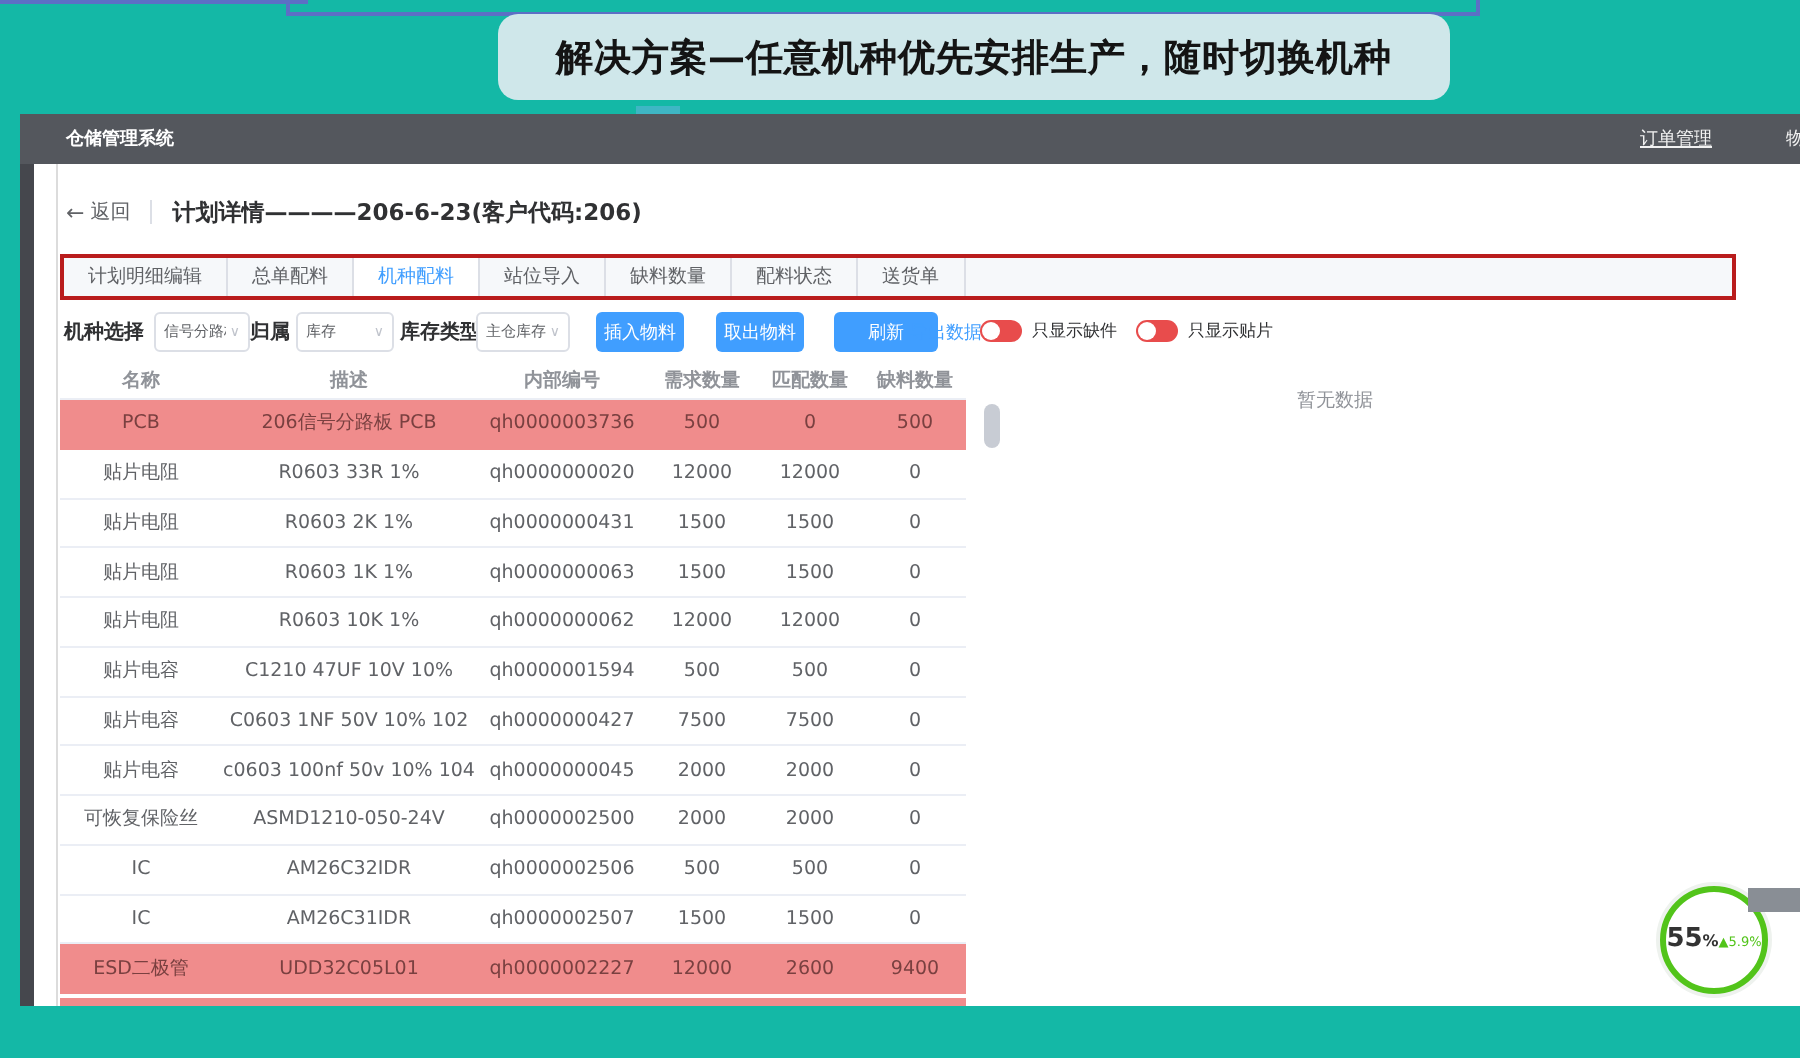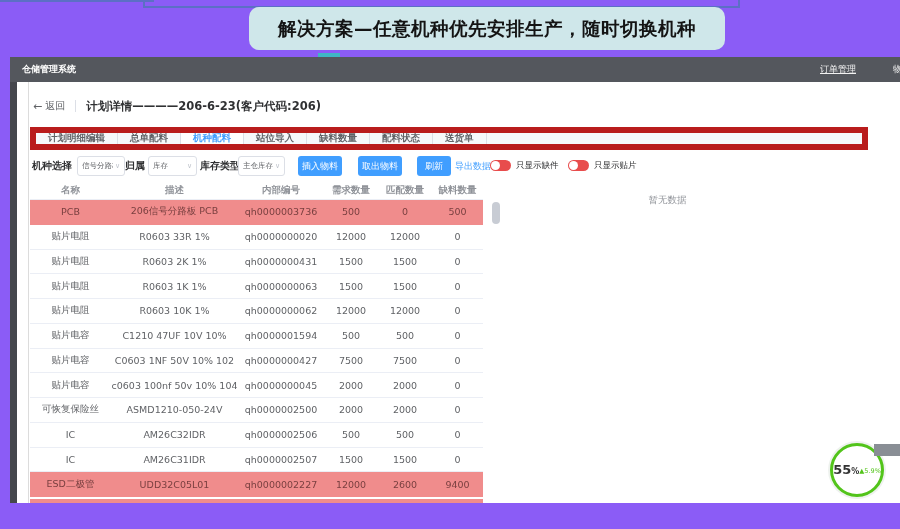--- a/index.html
+++ b/index.html
@@ -3,48 +3,48 @@
 <meta charset="utf-8">
 <style>
   :root{
     --accent:#409eff; --header-bg:#54575d; --edge-dark:#45474d;
     --row-red:#f08c8c; --toggle-red:#e84c4c; --banner-bg:#cfe7ea;
     --deco-blue:#5c6fc5; --green:#52c41a; --border-light:#ebeef5;
     --txt:#606266; --txt-dark:#303133; --txt-gray:#909399;
   }
   *{box-sizing:border-box;margin:0;padding:0;font-family:"DejaVu Sans","Liberation Sans",sans-serif;}
   body{width:900px;height:529px;background:#fff;overflow:hidden;position:relative;}
-  #stage{position:absolute;inset:0;width:900px;height:529px;background:#8b5cf6;overflow:hidden;}
+  #stage{position:absolute;inset:0;width:900px;height:529px;background:#14b8a6;overflow:hidden;}
 
   
   .deco-box1{position:absolute;left:-8px;top:-16px;width:162px;height:18px;border:2px solid var(--deco-blue);background:transparent;}
   .deco-box2{position:absolute;left:143px;top:-18px;width:597px;height:26px;border:2px solid var(--deco-blue);background:transparent;}
   .deco-teal{position:absolute;left:318px;top:53px;width:22px;height:4px;background:#3fb6c4;}
   .banner{position:absolute;left:249px;top:7px;width:476px;height:43px;background:var(--banner-bg);border-radius:10px;display:flex;align-items:center;justify-content:center;}
   .banner span{font-size:18.5px;font-weight:700;color:#141414;letter-spacing:.5px;white-space:nowrap;}
 
   
   .win-left-edge{position:absolute;left:10px;top:57px;width:7px;height:446px;background:var(--edge-dark);}
   .win-header{position:absolute;left:10px;top:57px;width:890px;height:25px;background:var(--header-bg);}
-  .app-title{position:absolute;left:12px;top:0;height:25px;display:flex;align-items:center;color:#fff;font-size:9px;font-weight:700;}
+  .app-title{position:absolute;left:23px;top:0;height:25px;display:flex;align-items:center;color:#fff;font-size:9px;font-weight:700;}
   .nav-link{position:absolute;left:810px;top:0;height:25px;display:flex;align-items:center;color:#f2f2f2;font-size:9px;text-decoration:underline;cursor:pointer;}
   .nav-partial{position:absolute;left:883px;top:0;height:25px;width:7px;overflow:hidden;display:flex;align-items:center;color:#f2f2f2;font-size:9px;}
 
   .content{position:absolute;left:17px;top:82px;width:883px;height:421px;background:#fff;}
   .content-left-line{position:absolute;left:11px;top:0;width:1px;height:421px;background:#dcdcdc;}
 
   
   .back-row{position:absolute;left:0;top:13px;height:22px;width:860px;display:flex;align-items:center;}
   .back-btn{margin-left:16px;display:flex;align-items:center;color:var(--txt);font-size:10px;cursor:pointer;}
   .back-btn .arr{font-size:11px;margin-right:3px;}
   .vdiv{width:1px;height:12px;background:#dcdfe6;margin:0 10px;}
   .page-title{font-size:11.5px;font-weight:700;color:var(--txt-dark);white-space:nowrap;text-align:center;}
 
   
-  .tabs{position:absolute;left:13px;top:45px;width:838px;height:23px;background:#f6f8fa;border:6px solid #b91c1c;display:flex;font-weight:bold;}
+  .tabs{position:absolute;left:13px;top:45px;width:838px;height:23px;background:#f6f8fa;border:2px solid #b91c1c;display:flex;}
   .tab{padding:0 12px;display:flex;align-items:center;font-size:9.5px;color:var(--txt);border-right:1px solid #dcdfe6;cursor:pointer;white-space:nowrap;}
   .tab.active{background:#fff;color:var(--accent);}
 
   
   .filter-row{position:absolute;left:0;top:70px;width:883px;height:28px;}
   .flabel{position:absolute;top:0;height:28px;display:flex;align-items:center;font-size:10px;font-weight:600;color:var(--txt-dark);white-space:nowrap;}
   .dd{position:absolute;top:4px;height:20px;border:1px solid #dcdfe6;border-radius:3px;background:#fff;display:flex;align-items:center;justify-content:space-between;padding:0 4px;cursor:pointer;}
   .dd .val{font-size:7.5px;color:var(--txt);white-space:nowrap;overflow:hidden;max-width:34px;}
   .dd .chev{font-size:7px;color:#c0c4cc;margin-left:2px;}
   .btn-blue{position:absolute;top:4px;height:20px;background:var(--accent);color:#fff;border:none;border-radius:3px;font-size:9px;display:flex;align-items:center;justify-content:center;cursor:pointer;white-space:nowrap;padding:0 6px;}
@@ -133,21 +133,21 @@
         <span class="val">库存</span>
         <span class="chev">∨</span>
       </div>
       <div class="flabel" style="left:183px">库存类型</div>
       <div class="dd" style="left:221px;width:47px">
         <span class="val">主仓库存</span>
         <span class="chev">∨</span>
       </div>
       <button class="btn-blue" style="left:281px;width:44px">插入物料</button>
       <button class="btn-blue" style="left:341px;width:44px">取出物料</button>
-      <button class="btn-blue" style="left:400px;width:34px">刷新</button>
+      <button class="btn-blue" style="left:400px;width:52px">刷新</button>
       <div class="link-blue" style="left:438px">导出数据</div>
       <div class="toggle" style="left:473px">
           <div class="knob"></div>
         </div>
       <div class="tlabel" style="left:499px">只显示缺件</div>
       <div class="toggle" style="left:551px">
           <div class="knob"></div>
         </div>
       <div class="tlabel" style="left:577px">只显示贴片</div>
     </div>

